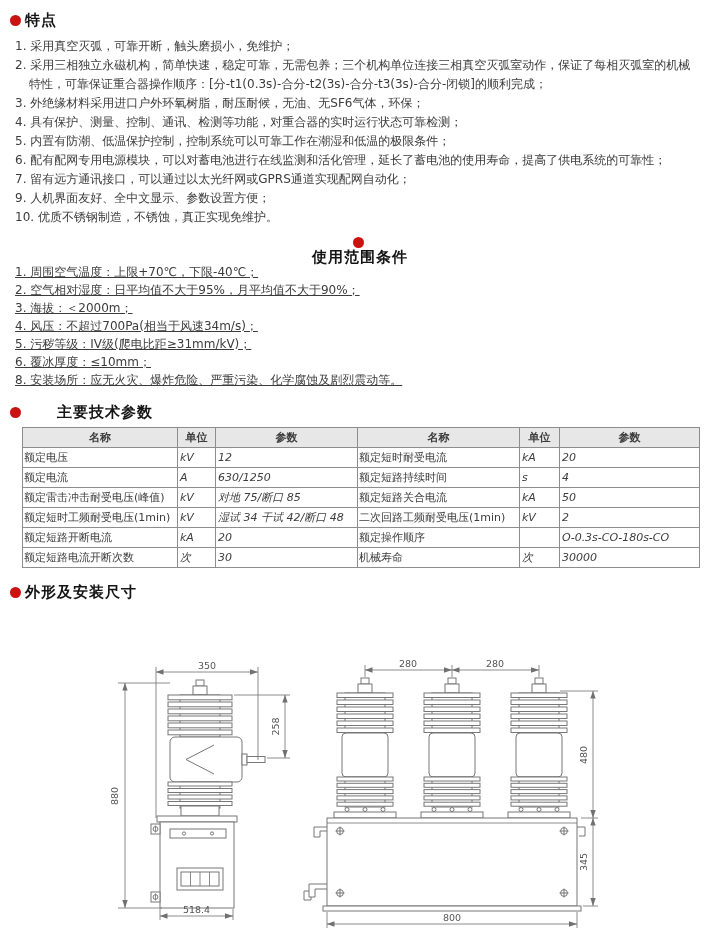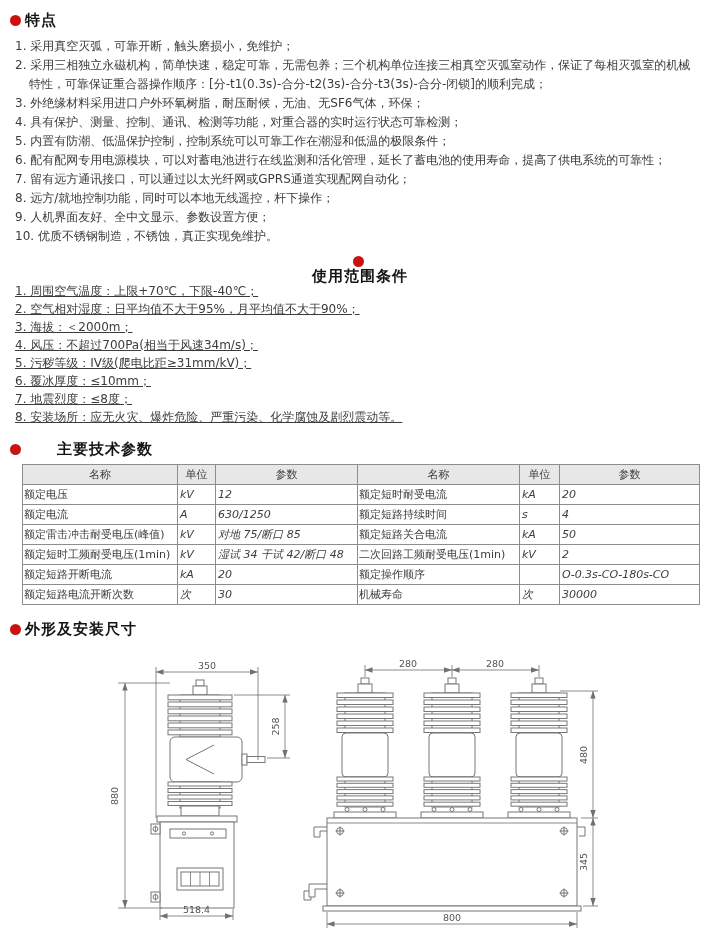--- a/index.html
+++ b/index.html
@@ -12,21 +12,21 @@
   .list{margin:6px 10px 0 15px;font-size:12px;line-height:19px;}
   .list .li{padding-left:14px;text-indent:-14px;}
   .list.cond{line-height:18px;margin-top:5px;text-decoration:underline;}
   .sec-title.t2{margin-top:10px;flex-direction:column;}
   .sec-title.t3{margin-top:13px;gap:32px;}
   .sec-title.t4{margin-top:14px;}
   table.params{border-collapse:collapse;margin:4px 0 0 22px;table-layout:fixed;width:677px;
                font-size:11px;color:#3c3c3c;}
   table.params th,table.params td{border:1px solid #8d8d8d;height:19px;padding:0 2px;
                overflow:hidden;white-space:nowrap;}
-  table.params th{background:#e7e7e7;font-weight:normal;text-align:center;}
+  table.params th{background:#e7e7e7;font-weight:bold;text-align:center;}
   table.params td.val{text-align:left;font-style:italic;}
   table.params td.name{text-align:left;padding-left:1px;}
   svg.draw{position:absolute;left:0;top:660px;}
   svg.draw .ln{stroke:#777;fill:#fff;stroke-width:1;}
   svg.draw .lnf{stroke:#777;fill:none;stroke-width:1;}
   svg.draw .dim{stroke:#707070;fill:none;stroke-width:0.8;}
   svg.draw text{fill:#555;font-size:9.5px;font-family:"DejaVu Sans",sans-serif;}
 </style>
 </head>
 <body>
@@ -38,37 +38,35 @@
     <span class="t">特点</span>
   </div>
   <div class="list">
       <div class="li">1. 采用真空灭弧，可靠开断，触头磨损小，免维护；</div>
       <div class="li">2. 采用三相独立永磁机构，简单快速，稳定可靠，无需包养；三个机构单位连接三相真空灭弧室动作，保证了每相灭弧室的机械特性，可靠保证重合器操作顺序：[分-t1(0.3s)-合分-t2(3s)-合分-t3(3s)-合分-闭锁]的顺利完成；</div>
       <div class="li">3. 外绝缘材料采用进口户外环氧树脂，耐压耐候，无油、无SF6气体，环保；</div>
       <div class="li">4. 具有保护、测量、控制、通讯、检测等功能，对重合器的实时运行状态可靠检测；</div>
       <div class="li">5. 内置有防潮、低温保护控制，控制系统可以可靠工作在潮湿和低温的极限条件；</div>
       <div class="li">6. 配有配网专用电源模块，可以对蓄电池进行在线监测和活化管理，延长了蓄电池的使用寿命，提高了供电系统的可靠性；</div>
       <div class="li">7. 留有远方通讯接口，可以通过以太光纤网或GPRS通道实现配网自动化；</div>
-      <div class="li">8. 远方/就地控制功能，同时可以本地无线遥控，杆下操作；</div>
       <div class="li">9. 人机界面友好、全中文显示、参数设置方便；</div>
       <div class="li">10. 优质不锈钢制造，不锈蚀，真正实现免维护。</div>
     </div>
 
   <div class="sec-title t2">
     <span class="dot"></span>
     <span class="t">使用范围条件</span>
   </div>
   <div class="list cond">
       <div class="li">1. 周围空气温度：上限+70℃，下限-40℃；</div>
       <div class="li">2. 空气相对湿度：日平均值不大于95%，月平均值不大于90%；</div>
       <div class="li">3. 海拔：＜2000m；</div>
       <div class="li">4. 风压：不超过700Pa(相当于风速34m/s)；</div>
       <div class="li">5. 污秽等级：IV级(爬电比距≥31mm/kV)；</div>
       <div class="li">6. 覆冰厚度：≤10mm；</div>
-      <div class="li">7. 地震烈度：≤8度；</div>
       <div class="li">8. 安装场所：应无火灾、爆炸危险、严重污染、化学腐蚀及剧烈震动等。</div>
     </div>
 
   <div class="sec-title t3">
     <span class="dot"></span>
     <span class="t">主要技术参数</span>
   </div>
   <table class="params">
     <colgroup>
       <col style="width:155px">

